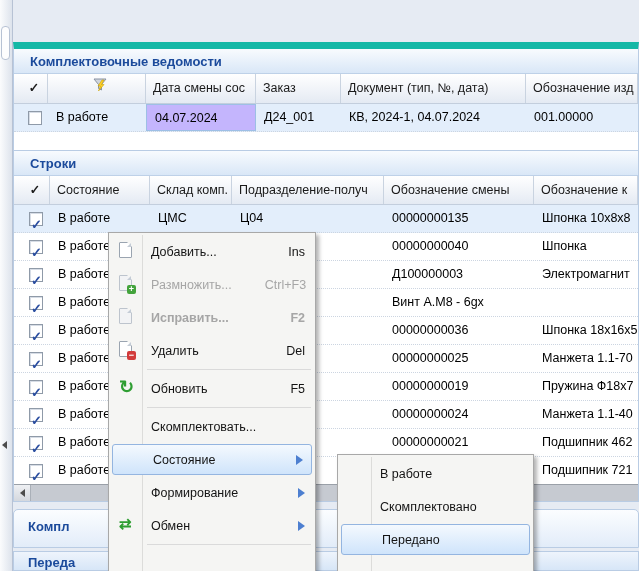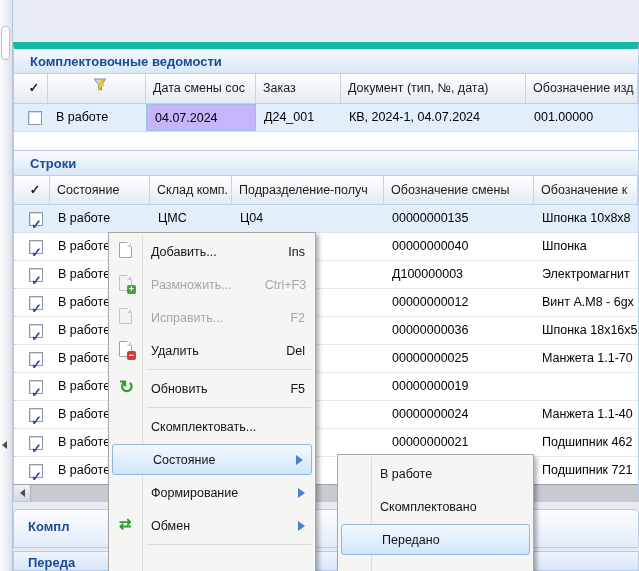--- a/index.html
+++ b/index.html
@@ -121,21 +121,21 @@
     padding: 2px; z-index: 10;
   }
   .menu-main { left: 108px; top: 232px; width: 208px; height: 345px; }
   .menu-gutter-line { position: absolute; left: 33px; top: 2px; bottom: 2px; width: 1px; background: #dcdcda; }
   .mi {
     position: relative; height: 33px; display: flex; align-items: center;
     padding-left: 40px; padding-right: 8px; font-size: 12.5px; color: #141414; gap: 33px;
   }
   .mi .sc { margin-left: auto; color: #141414; }
   .mi.dis, .mi.dis .sc { color: #a6a6a6; }
-  .mi.bold, .mi.bold .sc { font-weight: normal; }
+  .mi.bold, .mi.bold .sc { font-weight: bold; }
   .mi.hl {
     background: linear-gradient(to bottom,#f4f9fe,#cfe4fb);
     border: 1px solid #94b5e0; border-radius: 3px; height: 31px; margin: 1px 1px;
   }
   .mi .micon { position: absolute; left: 8px; top: 7px; }
   .msep { height: 1px; background: #dadada; margin: 2px 2px 2px 36px; }
   .tri-right {
     width: 0; height: 0; margin-left: auto;
     border-top: 5px solid transparent; border-bottom: 5px solid transparent;
     border-left: 7px solid #4d7fd0;
@@ -249,21 +249,20 @@
     <div class="cell cs5">Д100000003</div>
     <div class="cell cs6">Электромагнит</div>
   </div>
   <div class="grid-row">
     <div class="cell cs1">
         <span class="cb checked"></span>
       </div>
     <div class="cell cs2">В работе</div>
     <div class="cell cs3"></div>
     <div class="cell cs4"></div>
-    <div class="cell cs5">00000000012</div>
     <div class="cell cs6">Винт А.М8 - 6gх</div>
   </div>
   <div class="grid-row">
     <div class="cell cs1">
         <span class="cb checked"></span>
       </div>
     <div class="cell cs2">В работе</div>
     <div class="cell cs3"></div>
     <div class="cell cs4"></div>
     <div class="cell cs5">00000000036</div>
@@ -280,20 +279,21 @@
     <div class="cell cs6">Манжета 1.1-70</div>
   </div>
   <div class="grid-row">
     <div class="cell cs1">
         <span class="cb checked"></span>
       </div>
     <div class="cell cs2">В работе</div>
     <div class="cell cs3"></div>
     <div class="cell cs4"></div>
     <div class="cell cs5">00000000019</div>
+    <div class="cell cs6">Пружина Ф18х7</div>
   </div>
   <div class="grid-row">
     <div class="cell cs1">
         <span class="cb checked"></span>
       </div>
     <div class="cell cs2">В работе</div>
     <div class="cell cs3"></div>
     <div class="cell cs4"></div>
     <div class="cell cs5">00000000024</div>
     <div class="cell cs6">Манжета 1.1-40</div>

